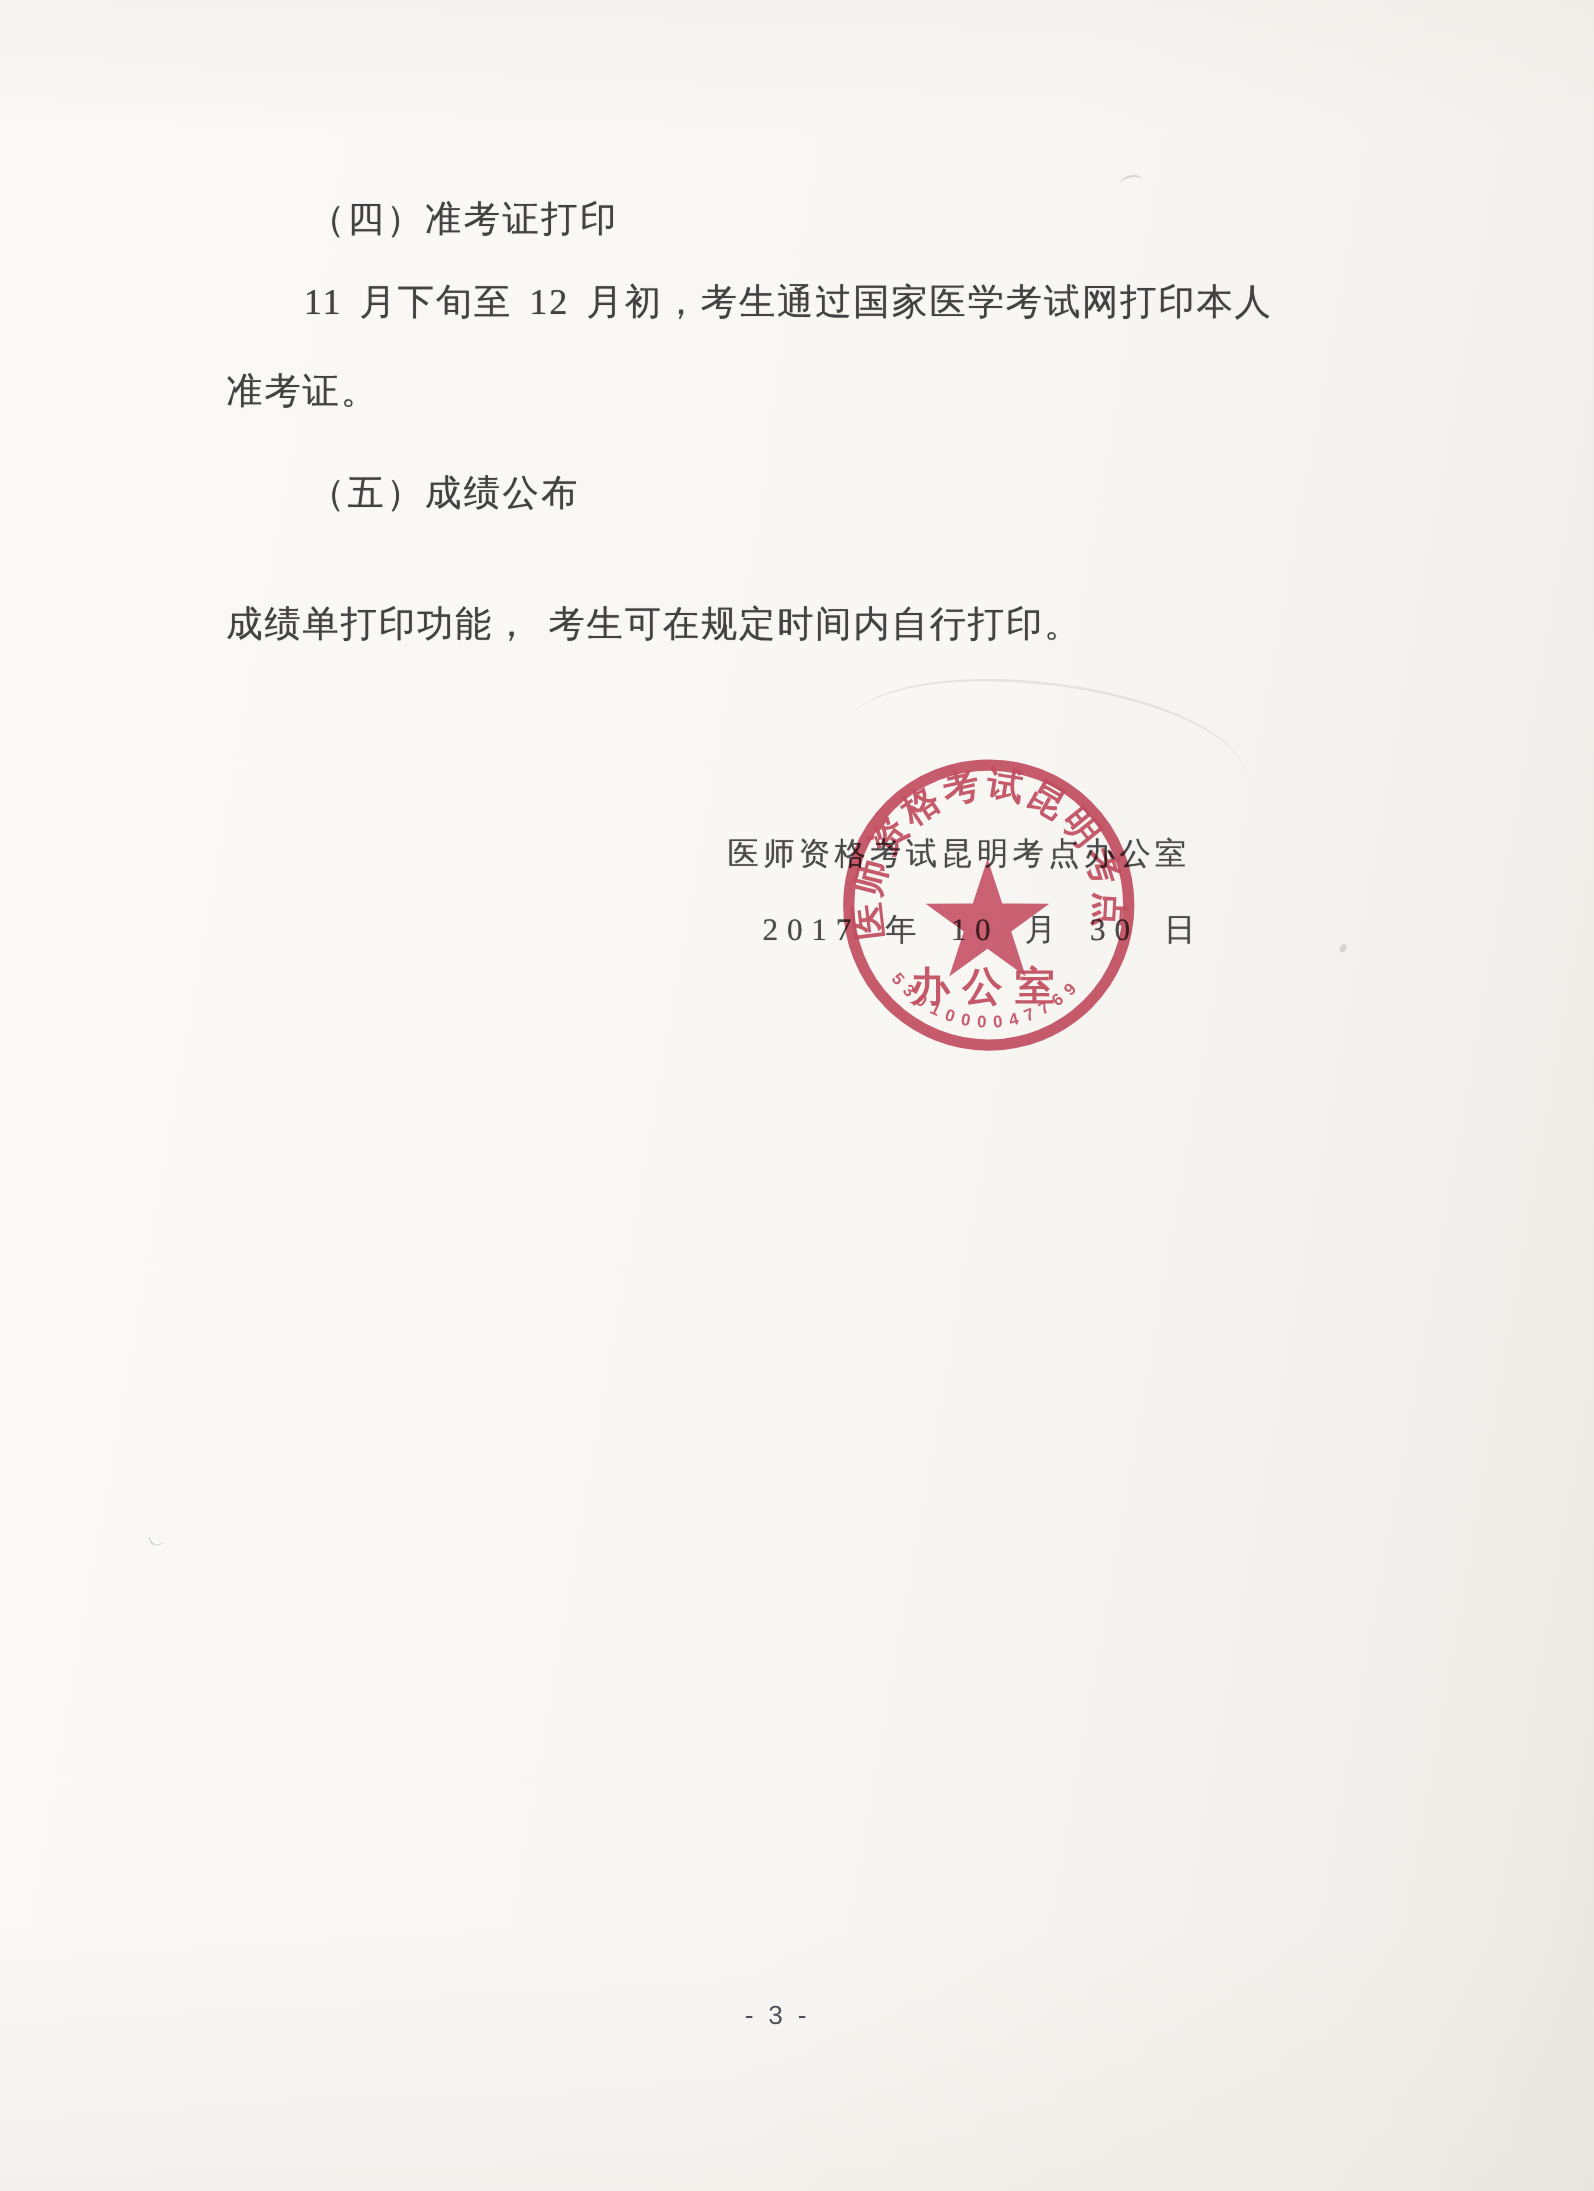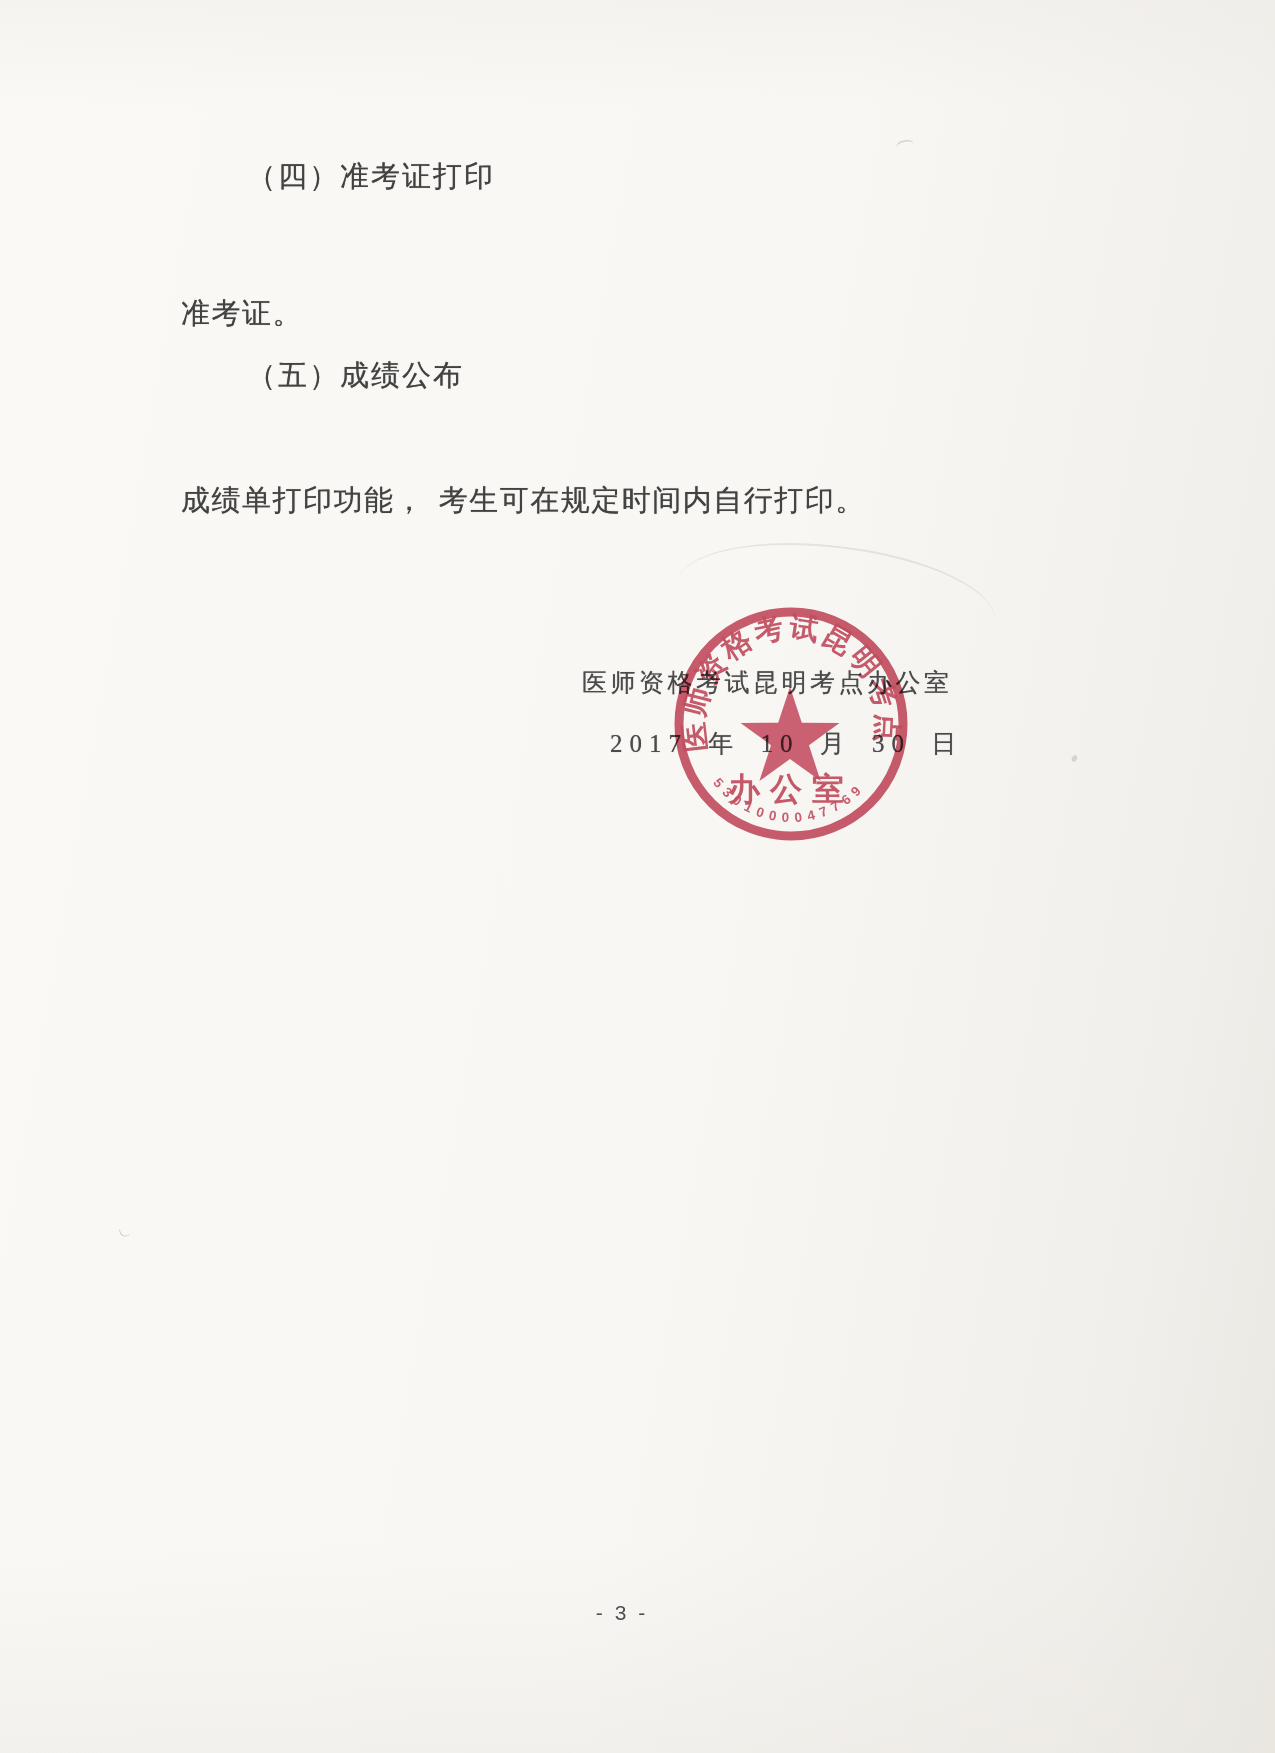--- a/index.html
+++ b/index.html
@@ -78,23 +78,24 @@
     border-radius:50%;
     transform:rotate(30deg);
   }
 </style>
 </head>
 <body>
 
 <div class="page">
 
   <div class="line heading" style="left:247px;top:157px;">（四）准考证打印</div>
+  <div class="line" style="left:243px;top:223px;">11 月下旬至 12 月初，考生通过国家医学考试网打印本人</div>
   <div class="line" style="left:181px;top:294px;text-align:center;">准考证。</div>
 
-  <div class="line heading" style="left:247px;top:356px;">（五）成绩公布</div>
+  <div class="line heading" style="left:247px;top:376px;">（五）成绩公布</div>
   <div class="line" style="left:181px;top:481px;">成绩单打印功能， 考生可在规定时间内自行打印。</div>
 
   <div class="sig" id="sig-office">医师资格考试昆明考点办公室</div>
   <div class="sig" id="sig-date">2017 年 10 月 30 日</div>
 
   <svg class="seal" viewBox="0 0 264 264" xmlns="http://www.w3.org/2000/svg" xmlns:xlink="http://www.w3.org/1999/xlink">
     <defs>
       <path id="sealArcTop" d="M 50.2 161.8 A 87 87 0 1 1 213.8 161.8" fill="none"></path>
       <path id="sealArcBottom" d="M 47.1 181 A 98 98 0 0 0 216.9 181" fill="none"></path>
     </defs>

